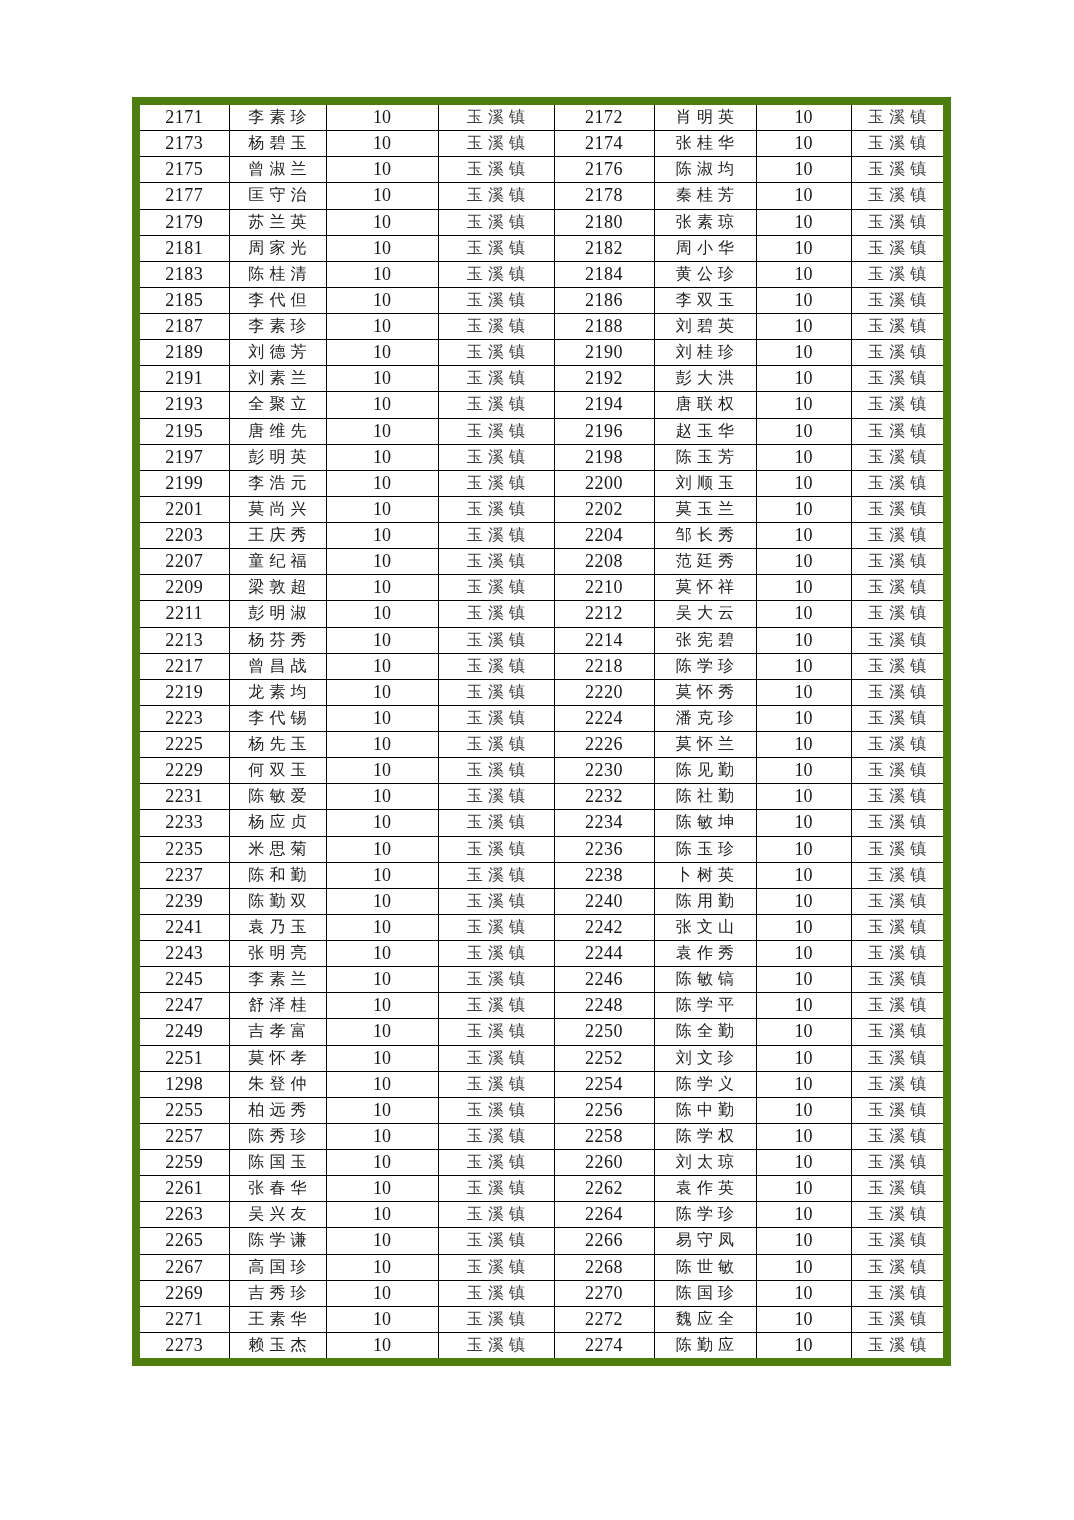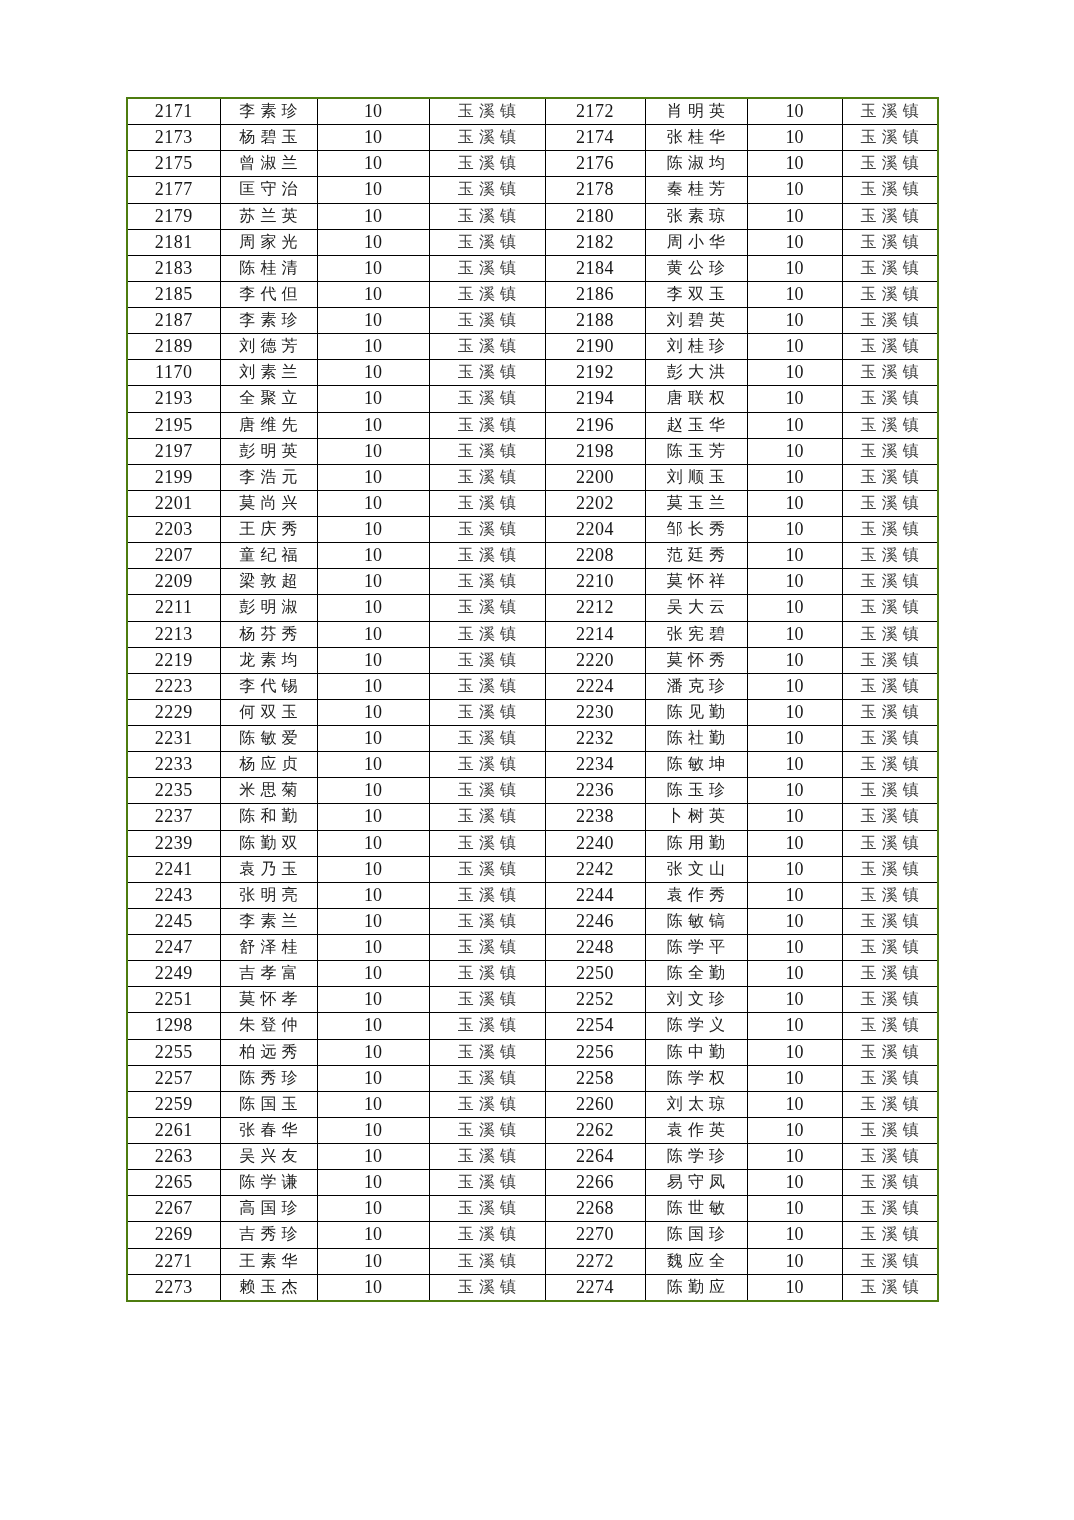--- a/index.html
+++ b/index.html
@@ -10,26 +10,26 @@
   .page {
     position: relative;
     width: 1074px;
     height: 1520px;
     background: #ffffff;
     font-family: "Liberation Serif", "DejaVu Serif", serif;
     overflow: hidden;
   }
   table.roster {
     position: absolute;
-    left: 126px;
+    left: 132px;
     top: 97px;
     width: 811px;
     border-collapse: collapse;
     table-layout: fixed;
-    border: 2px solid #4d7c0f;
+    border: 8px solid #4d7c0f;
   }
   table.roster td {
     border: 1px solid #000000;
     height: 25.14px;
     padding: 0;
     text-align: center;
     vertical-align: middle;
     white-space: nowrap;
     overflow: hidden;
   }
@@ -173,21 +173,21 @@
           <td class="num">2189</td>
           <td class="name">刘德芳</td>
           <td class="amount">10</td>
           <td class="town">玉溪镇</td>
           <td class="num">2190</td>
           <td class="name">刘桂珍</td>
           <td class="amount">10</td>
           <td class="town">玉溪镇</td>
         </tr>
         <tr>
-          <td class="num">1170</td>
+          <td class="num">2191</td>
           <td class="name">刘素兰</td>
           <td class="amount">10</td>
           <td class="town">玉溪镇</td>
           <td class="num">2192</td>
           <td class="name">彭大洪</td>
           <td class="amount">10</td>
           <td class="town">玉溪镇</td>
         </tr>
         <tr>
           <td class="num">2193</td>
@@ -283,36 +283,56 @@
           <td class="num">2213</td>
           <td class="name">杨芬秀</td>
           <td class="amount">10</td>
           <td class="town">玉溪镇</td>
           <td class="num">2214</td>
           <td class="name">张宪碧</td>
           <td class="amount">10</td>
           <td class="town">玉溪镇</td>
         </tr>
         <tr>
+          <td class="num">2217</td>
+          <td class="name">曾昌战</td>
+          <td class="amount">10</td>
+          <td class="town">玉溪镇</td>
+          <td class="num">2218</td>
+          <td class="name">陈学珍</td>
+          <td class="amount">10</td>
+          <td class="town">玉溪镇</td>
+        </tr>
+        <tr>
           <td class="num">2219</td>
           <td class="name">龙素均</td>
           <td class="amount">10</td>
           <td class="town">玉溪镇</td>
           <td class="num">2220</td>
           <td class="name">莫怀秀</td>
           <td class="amount">10</td>
           <td class="town">玉溪镇</td>
         </tr>
         <tr>
           <td class="num">2223</td>
           <td class="name">李代锡</td>
           <td class="amount">10</td>
           <td class="town">玉溪镇</td>
           <td class="num">2224</td>
           <td class="name">潘克珍</td>
+          <td class="amount">10</td>
+          <td class="town">玉溪镇</td>
+        </tr>
+        <tr>
+          <td class="num">2225</td>
+          <td class="name">杨先玉</td>
+          <td class="amount">10</td>
+          <td class="town">玉溪镇</td>
+          <td class="num">2226</td>
+          <td class="name">莫怀兰</td>
           <td class="amount">10</td>
           <td class="town">玉溪镇</td>
         </tr>
         <tr>
           <td class="num">2229</td>
           <td class="name">何双玉</td>
           <td class="amount">10</td>
           <td class="town">玉溪镇</td>
           <td class="num">2230</td>
           <td class="name">陈见勤</td>

